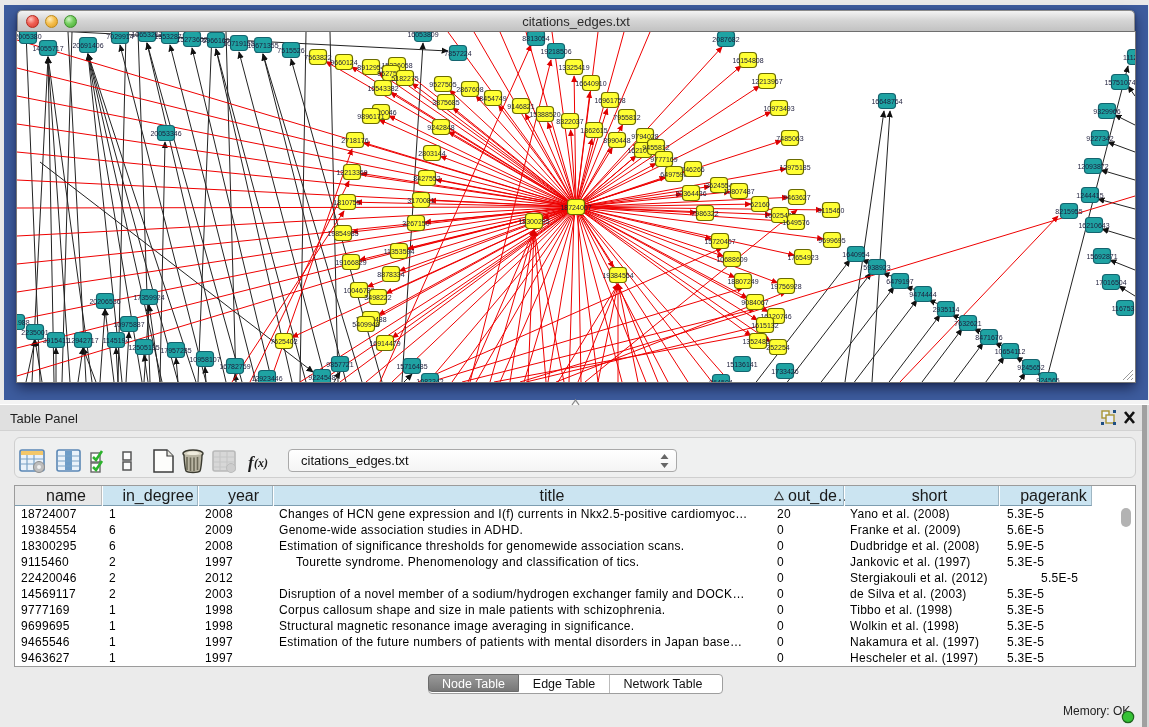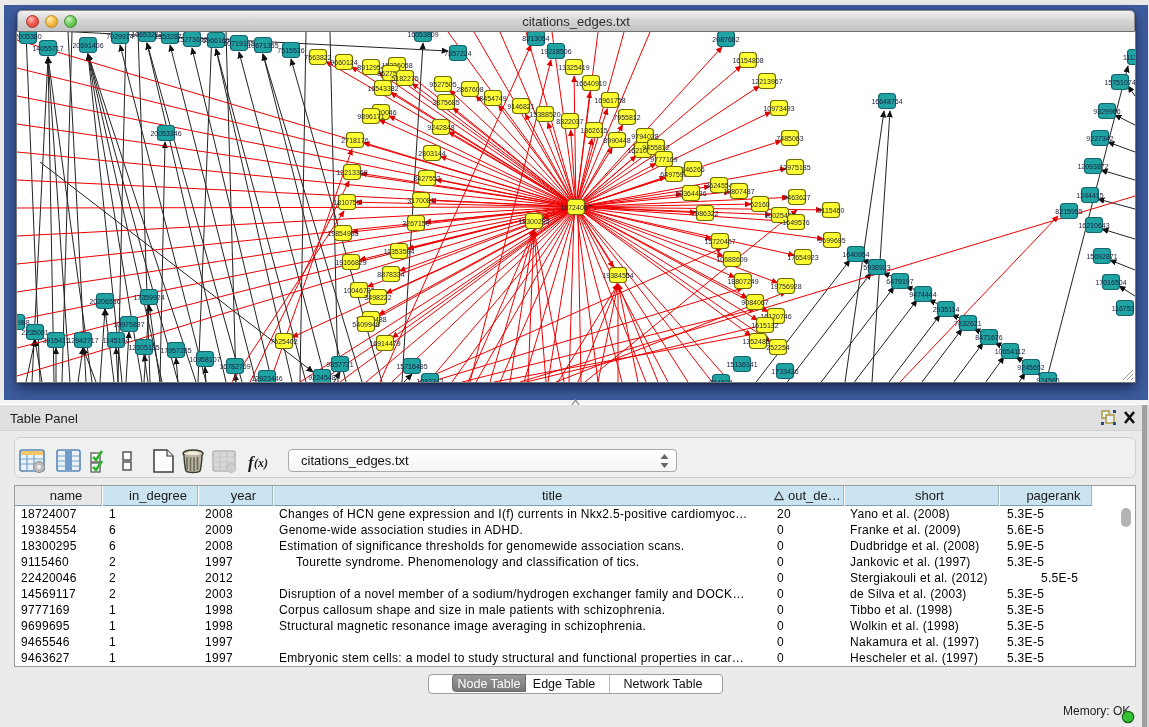--- a/index.html
+++ b/index.html
@@ -11,21 +11,21 @@
 #title{left:0;top:14px;width:1149px;text-align:center;font-size:13px;color:#2c2c2c}
 .tl{width:13px;height:13px;border-radius:50%;top:15px}
 
 #below{left:0;top:400px;width:1149px;height:327px;background:#ebebeb}
 #strip{left:0;top:400px;width:1149px;height:5px;background:#f4f4f4;border-bottom:1px solid #fff}
 #tphead{left:0;top:405px;width:1149px;height:26px;background:#e0e0e0;border-bottom:1px solid #d2d2d2}
 #tptitle{left:10px;top:411px;font-size:13px;color:#1e1e1e}
 #toolbox{left:14px;top:437px;width:1122px;height:41px;background:#eff0f0;border:1px solid #cfcfcf;border-radius:6px}
 #combo{left:288px;top:449px;width:389px;height:23px;background:linear-gradient(#ffffff,#f4f4f4);border:1px solid #a9a9a9;border-radius:4px;font-size:13px;color:#111;line-height:21px;padding-left:12px}
 #tablebox{left:14px;top:485px;width:1122px;height:182px;background:#fff;border:1px solid #9b9b9b}
-.hcell{position:absolute;top:486px;height:20px;background:#cbe4f1;border-right:1px solid #9fb6c3;font-size:13px;color:#1a1a1a;text-align:center;line-height:20px;border-bottom:1px solid #7d9db0}
+.hcell{position:absolute;top:486px;height:20px;background:#cbe4f1;border-right:1px solid #9fb6c3;font-size:16px;color:#1a1a1a;text-align:center;line-height:20px;border-bottom:1px solid #7d9db0}
 .hcell i{font-style:normal;position:relative;left:8px}
 .trow{position:absolute;left:0;width:1136px;height:16px;font-size:12px;color:#000}
 .trow span{position:absolute;top:0;height:16px;line-height:16px;white-space:nowrap;letter-spacing:0.3px}
 .clip{overflow:hidden}
 #vsb{left:1121px;top:508px;width:10px;height:19px;background:#b3b3b3;border-radius:5px}
 #tabs{left:428px;top:674px;width:295px;height:20px;background:#fff;border:1px solid #9e9e9e;border-radius:4px}
 .seg{position:absolute;top:0;height:18px;line-height:18px;text-align:center;color:#111;font-size:12.5px}
 #memory{left:1063px;top:704px;font-size:12px;color:#222}
 #redge{left:1142px;top:405px;width:5px;height:322px;background:#a0a0a0}
 #redge2{left:1147px;top:405px;width:2px;height:322px;background:#d8d8d8}
@@ -689,44 +689,44 @@
     <span style="left:205px">1998</span>
 <span style="left:279px;width:488px" class="clip">Corpus callosum shape and size in male patients with schizophrenia.</span>
 <span style="left:777px">0</span>
     <span style="left:850px;width:148px" class="clip">Tibbo et al. (1998)</span>
 <span style="left:1007px">5.3E-5</span>
   </div>
 <div class="trow" style="top:618px">
 <span style="left:21px">9699695</span>
     <span style="left:109px">1</span>
     <span style="left:205px">1998</span>
-<span style="left:279px;width:488px" class="clip">Structural magnetic resonance image averaging in schizophrenia.</span>
+<span style="left:279px;width:488px" class="clip">Structural magnetic resonance image averaging in significance.</span>
 <span style="left:777px">0</span>
     <span style="left:850px;width:148px" class="clip">Wolkin et al. (1998)</span>
 <span style="left:1007px">5.3E-5</span>
   </div>
 <div class="trow" style="top:634px">
 <span style="left:21px">9465546</span>
     <span style="left:109px">1</span>
     <span style="left:205px">1997</span>
+<span style="left:279px;width:488px" class="clip">Estimation of the future numbers of patients with mental disorders in Japan base…</span>
 <span style="left:777px">0</span>
     <span style="left:850px;width:148px" class="clip">Nakamura et al. (1997)</span>
 <span style="left:1007px">5.3E-5</span>
   </div>
 <div class="trow" style="top:650px">
 <span style="left:21px">9463627</span>
     <span style="left:109px">1</span>
     <span style="left:205px">1997</span>
-<span style="left:279px;width:488px" class="clip">Embryonic stem cells: a model to study structural and functional properties in car…</span>
 <span style="left:777px">0</span>
     <span style="left:850px;width:148px" class="clip">Hescheler et al. (1997)</span>
 <span style="left:1007px">5.3E-5</span>
   </div>
 <div class="abs" id="vsb"></div>
 <div class="abs" id="tabs"></div>
-<div class="abs seg" style="left:452px;width:74px;background:linear-gradient(#9a9a9a,#777);color:#fff;border-radius:4px 0 0 4px;border:1px solid #6b6b6b;top:674px">Node Table</div>
+<div class="abs seg" style="left:428px;width:91px;background:linear-gradient(#9a9a9a,#777);color:#fff;border-radius:4px 0 0 4px;border:1px solid #6b6b6b;top:674px">Node Table</div>
 <div class="abs seg" style="left:520px;width:88px;top:675px">Edge Table</div>
 <div class="abs seg" style="left:609px;width:107px;top:675px;border-left:1px solid #bbb">Network Table</div>
 <div class="abs" id="memory">Memory: OK</div>
 <svg class="abs" style="left:1121px;top:710px" width="14" height="14">
     <circle cx="7" cy="7" r="5.7" fill="#35c235" stroke="#1e641e" stroke-width="1.2"></circle>
   </svg>
 <div class="abs" id="redge"></div>
 <div class="abs" id="redge2"></div>
 </body></html>

